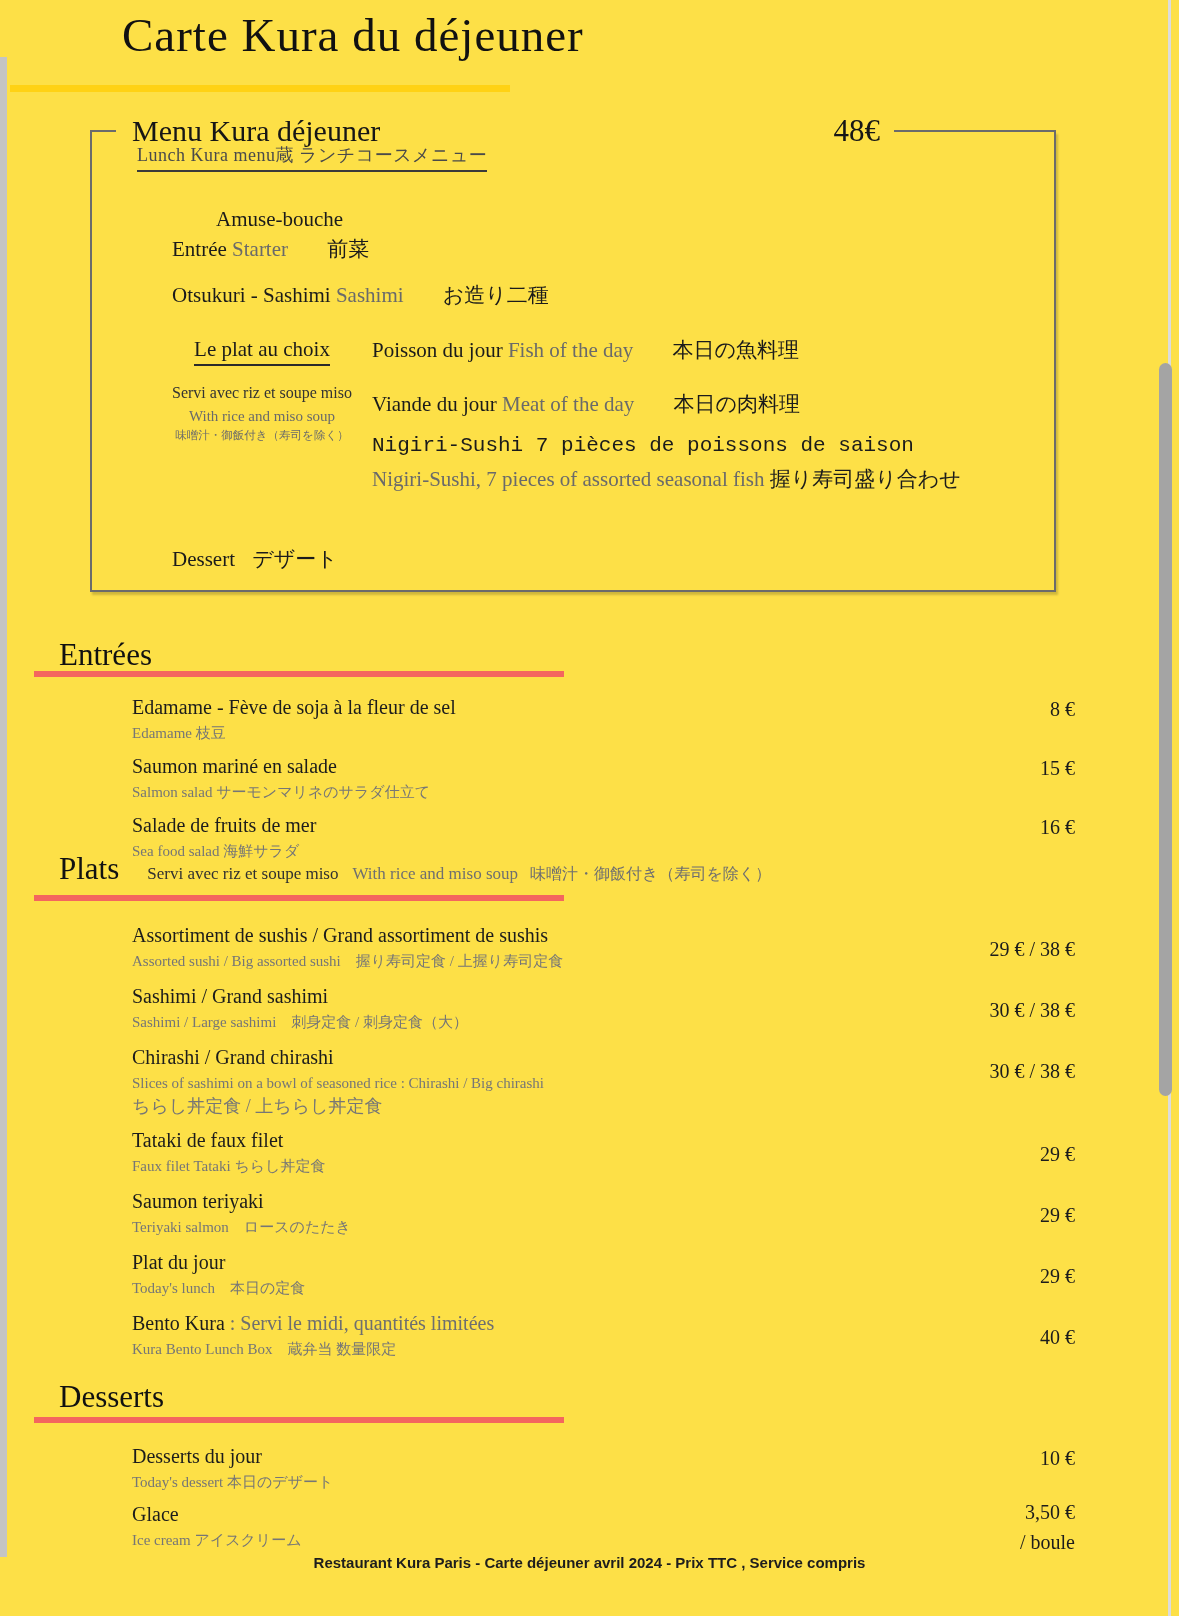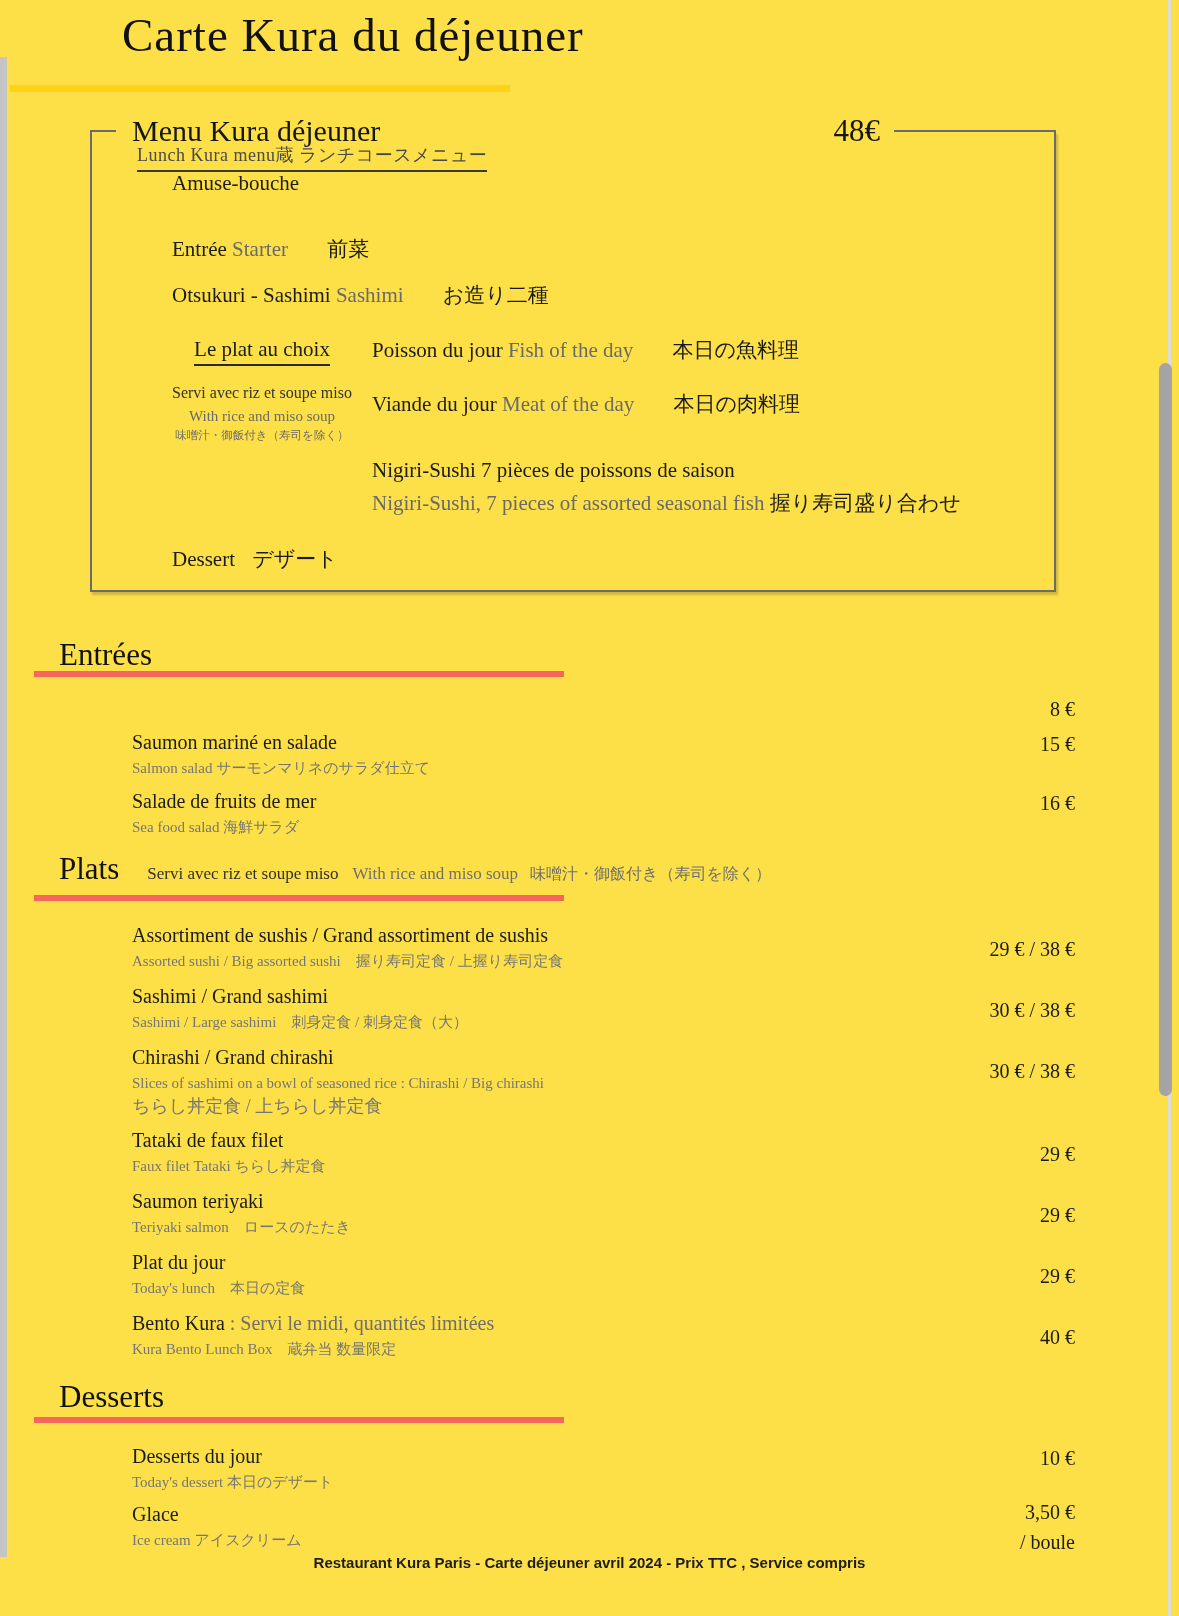--- a/index.html
+++ b/index.html
@@ -21,33 +21,33 @@
   .legend-row{position:absolute;left:-2px;right:-2px;top:0;display:flex;align-items:center;transform:translateY(-50%);}
   .leg-line{height:2px;background:#6b6b6b;}
   .leg-stub{width:26px;}
   .leg-end{width:162px;}
   .leg-spacer{flex:1;}
   .menu-title{font-size:30px;color:#161616;padding:0 18px 0 16px;white-space:nowrap;}
   .menu-price{font-size:31px;color:#161616;padding:0 14px 0 0;white-space:nowrap;}
   .menu-subtitle{position:absolute;left:45px;top:12px;font-size:18px;color:#4a4a4a;
     border-bottom:2px solid #3a3a3a;padding-bottom:3px;letter-spacing:0.5px;}
   .course{position:absolute;left:80px;font-size:21px;white-space:nowrap;}
-  .c1{top:40px;}.c2{top:104px;}.c3{top:150px;}
+  .c1{top:76px;margin-left:44px;}.c2{top:104px;}.c3{top:150px;}
   .en{color:#6a6a6a;}
   .jp-gap{margin-left:34px;}
   .choice{position:absolute;left:72px;top:206px;display:flex;align-items:flex-start;}
   .choice-left{width:196px;text-align:center;flex:0 0 196px;}
   .choice-label{display:inline-block;font-size:21px;border-bottom:2px solid #2a2a2a;padding-bottom:2px;white-space:nowrap;}
   .choice-note-fr{margin-top:16px;font-size:16px;color:#333;line-height:21px;}
   .choice-note-en{margin-top:5px;font-size:15px;color:#6a6a6a;}
   .choice-note-ja{margin-top:3px;font-size:11.5px;color:#6a6a6a;white-space:nowrap;}
   .choice-right{margin-left:12px;}
   .opt{font-size:21px;line-height:26px;white-space:nowrap;}
   .opt2{margin-top:28px;}
-  .opt3{margin-top:40px;}
+  .opt3{margin-top:16px;font-family:Liberation Mono, monospace;}
   .opt3b{margin-top:7px;}
   .course-dessert{position:absolute;left:80px;top:414px;font-size:21px;}
   
   .section{position:absolute;left:0;width:1177px;margin-left:24px;}
   .sec-entrees{top:638px;}
   .sec-plats{top:852px;}
   .sec-desserts{top:1380px;}
   .sec-heading{margin:0 0 0 35px;font-size:31px;font-weight:normal;line-height:33px;color:#111;display:flex;align-items:baseline;}
   .sec-note-fr{font-size:17px;color:#303030;margin-left:28px;white-space:nowrap;}
   .sec-note-en{font-size:17px;color:#6f6f6f;margin-left:14px;white-space:nowrap;}
@@ -143,20 +143,24 @@
     </div>
   </div>
 
   <div class="section sec-entrees">
     <h2 class="sec-heading">
       <span>Entrées</span>
     </h2>
     <div class="rule-red rule-m0"></div>
     <div class="items items-entrees">
       <div class="row row-e">
+        <div>
+          <div class="item-name">Edamame - Fève de soja à la fleur de sel</div>
+          <div class="item-sub">Edamame 枝豆</div>
+        </div>
         <div class="item-price">8 €</div>
       </div>
       <div class="row row-e">
         <div>
           <div class="item-name">Saumon mariné en salade</div>
           <div class="item-sub">Salmon salad サーモンマリネのサラダ仕立て</div>
         </div>
         <div class="item-price">15 €</div>
       </div>
       <div class="row row-e">

